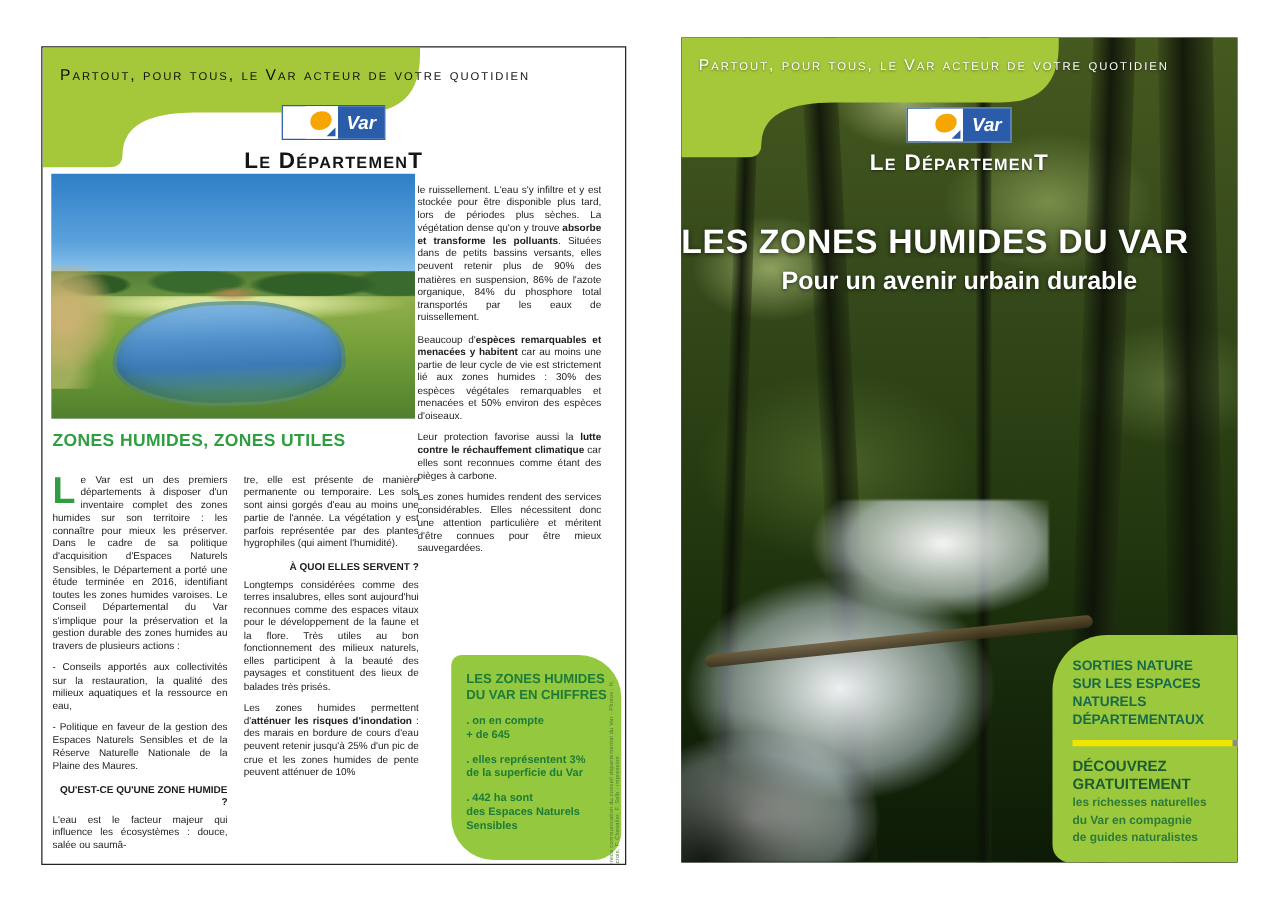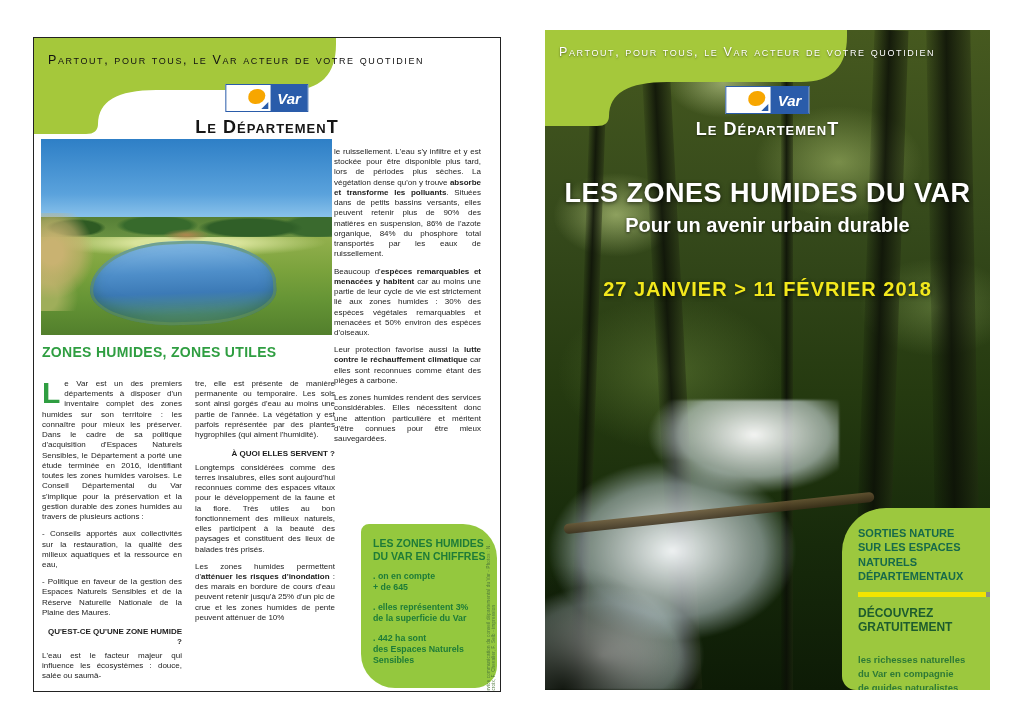--- a/index.html
+++ b/index.html
@@ -78,38 +78,38 @@
   .stream{position:absolute;left:-2%;bottom:0;width:68%;height:44%;filter:blur(1px);
     background:
       radial-gradient(45% 26% at 72% 12%,rgba(255,255,255,.95),rgba(226,238,244,.55) 55%,transparent 78%),
       radial-gradient(50% 38% at 45% 52%,rgba(250,253,255,.95),rgba(205,220,230,.5) 60%,transparent 82%),
       radial-gradient(42% 30% at 22% 88%,rgba(255,255,255,.92),rgba(210,225,232,.45) 60%,transparent 80%);}
   .log{position:absolute;left:4%;bottom:26%;width:70%;height:10px;transform:rotate(-6deg);
     background:linear-gradient(180deg,#6b5836,#3c2f1a);border-radius:5px;opacity:.85;}
   .rocks{position:absolute;inset:auto 0 0 0;height:30%;
     background:radial-gradient(40% 90% at 4% 100%,rgba(8,12,5,.9),transparent 70%),
                radial-gradient(45% 90% at 98% 100%,rgba(6,10,4,.9),transparent 70%);}
-  .r-title{position:absolute;left:0;right:0;top:148px;text-align:center;color:#fff;
+  .r-title{position:absolute;left:0;right:0;top:148px;text-align:left;color:#fff;
     font-size:27px;font-weight:bold;letter-spacing:.5px;z-index:4;
     text-shadow:0 1px 4px rgba(0,0,0,.65);}
   .r-sub{position:absolute;left:0;right:0;top:184px;text-align:center;color:#fff;
     font-size:20px;font-weight:bold;z-index:4;text-shadow:0 1px 3px rgba(0,0,0,.65);}
   .r-dates{position:absolute;left:0;right:0;top:248px;text-align:center;color:#f3e81c;
     font-size:20px;font-weight:bold;letter-spacing:1px;z-index:4;
     text-shadow:0 1px 4px rgba(0,0,0,.6);}
   .greenbox-r{position:absolute;right:0;bottom:0;width:148px;height:182px;z-index:5;
     background:#9cc83e;border-radius:44px 0 0 14px;padding:18px 10px 8px 16px;
     box-sizing:border-box;}
   .greenbox-r .bx-head{font-size:11px;font-weight:bold;color:#176a4a;line-height:1.3;
                        white-space:pre-line;}
   .yellow-bar{height:5px;background:#f2e500;border-right:6px solid #8a8f84;
               width:calc(100% + 6px);margin:9px 0 9px 0;}
   .greenbox-r .bx-lead{font-size:12px;font-weight:bold;color:#1d5c2e;}
   .greenbox-r .bx-body{font-size:9.5px;font-weight:bold;color:#2e7a36;line-height:1.45;
-                       white-space:pre-line;margin-top:19px;}
+                       white-space:pre-line;margin-top:2px;}
   .motto-light{color:#fff;text-shadow:0 1px 2px rgba(0,0,0,.5);}
   .logo-sub-light{color:#fff;text-shadow:0 1px 2px rgba(0,0,0,.5);}
 </style>
 </head>
 <body>
 
 <div class="canvas">
 
   <div class="page page-left">
     <svg class="blob" viewBox="0 0 304 96">
@@ -198,21 +198,20 @@
           <div class="logo-dot"></div>
             <div class="logo-tri"></div>
         </div>
         <div class="logo-var">Var</div>
       </div>
       <div class="logo-sub logo-sub-light">Le DépartemenT</div>
     </div>
 
     <div class="r-title">LES ZONES HUMIDES DU VAR</div>
     <div class="r-sub">Pour un avenir urbain durable</div>
-    <div class="r-dates">27 JANVIER &gt; 11 FÉVRIER 2018</div>
 
     <div class="greenbox-r">
       <div class="bx-head">SORTIES NATURE
 SUR LES ESPACES
 NATURELS
 DÉPARTEMENTAUX</div>
       <div class="yellow-bar"></div>
       <div class="bx-lead">DÉCOUVREZ GRATUITEMENT</div>
       <div class="bx-body">les richesses naturelles
 du Var en compagnie

